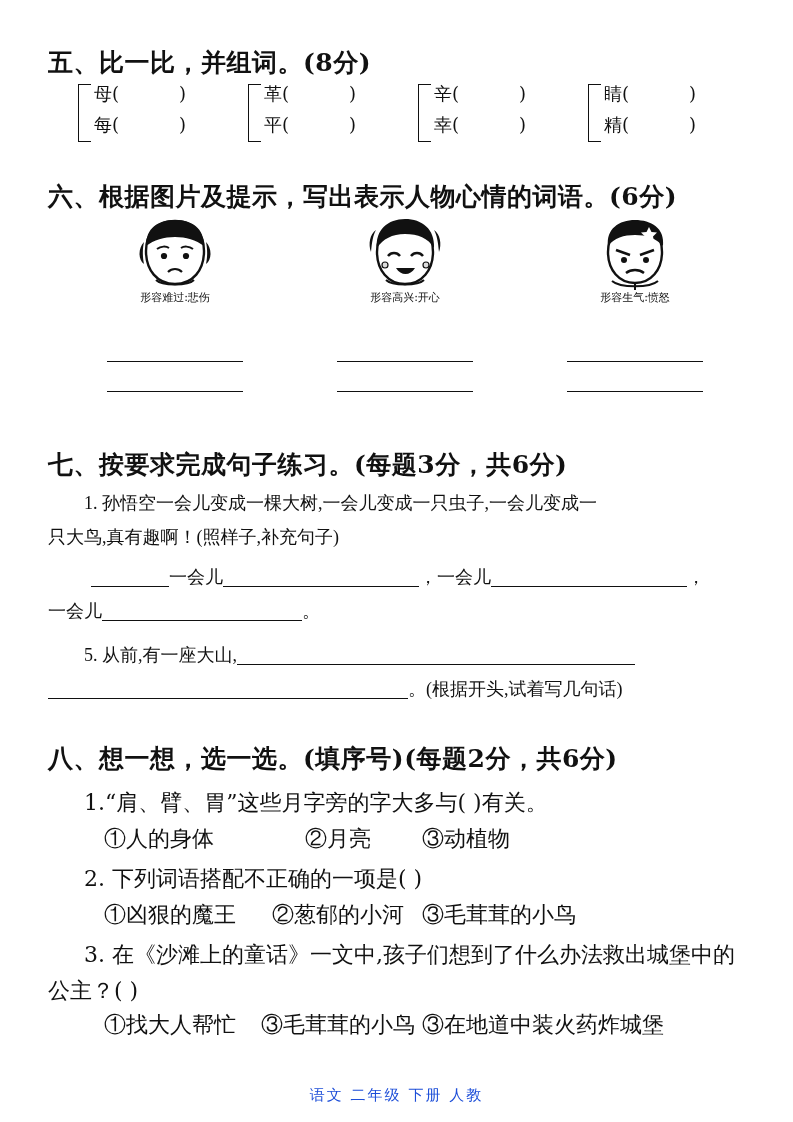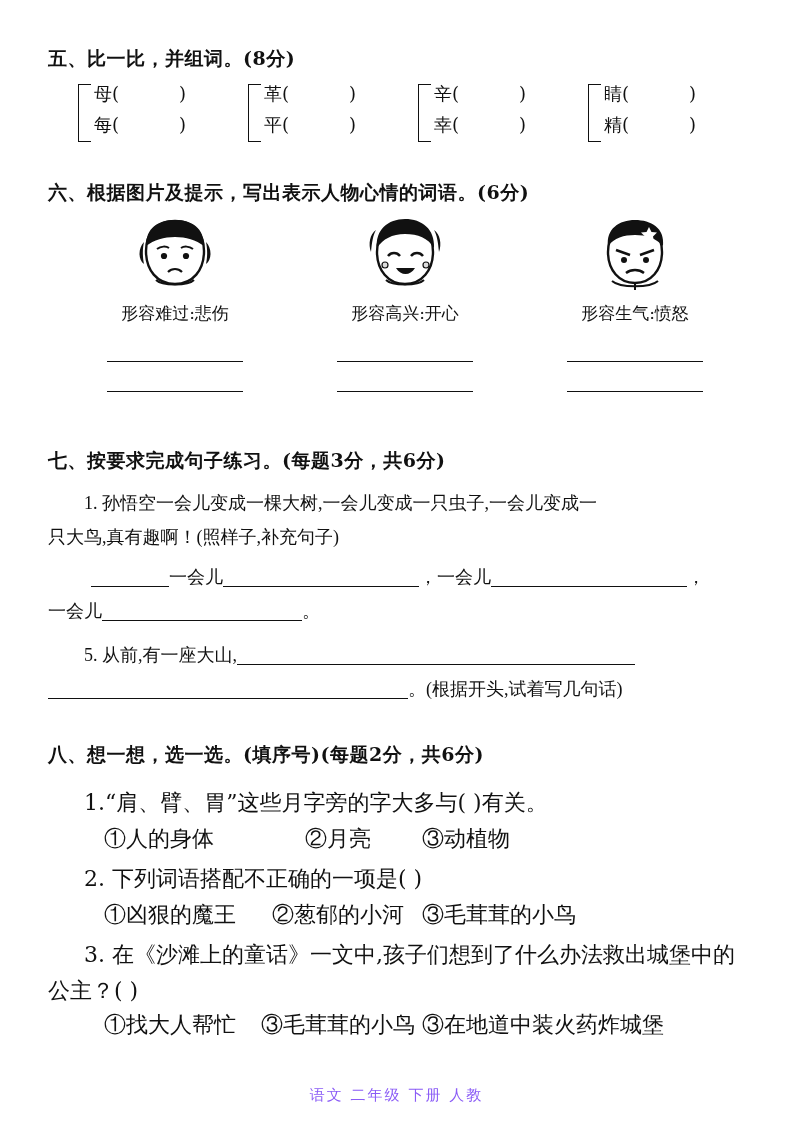--- a/index.html
+++ b/index.html
@@ -16,21 +16,21 @@
     overflow: hidden;
   }
   .page {
     position: absolute;
     left: 0; top: 0;
     width: 793px;
     height: 1122px;
     padding: 0;
   }
   .sec-title {
-    font-size: 19px;
+    font-size: 25px;
     font-weight: bold;
     letter-spacing: 0.5px;
     margin: 0;
     white-space: nowrap;
   }
   .blk { position: absolute; }
 
   
   #sec5 { left: 48px; top: 46px; }
   #sec5-grid {
@@ -80,22 +80,21 @@
     justify-content: space-around;
   }
   .face-cell { width: 200px; text-align: center; }
   .face-box {
     width: 98px;
     height: 72px;
     margin: 0 auto;
     position: relative;
   }
   .face-cap {
-    font-size: 17px;
-    margin-top: 12px;
+    font-size: 11px;
     white-space: nowrap;
   }
   #sec6-lines {
     position: absolute;
     left: 60px;
     top: 360px;
     width: 690px;
   }
   .line-row {
     display: flex;
@@ -144,21 +143,21 @@
   .opt.w2 { width: 168px; text-align: center; }
   .opt.w3 { width: auto; }
 
   #footer {
     position: absolute;
     left: 0;
     top: 1086px;
     width: 793px;
     text-align: center;
     font-size: 15px;
-    color: #8b5cf6;
+    color: #1d4ed8;
     letter-spacing: 2px;
   }
 
   svg { display: block; }
 </style>
 </head>
 <body>
 
 <div class="page">
 

